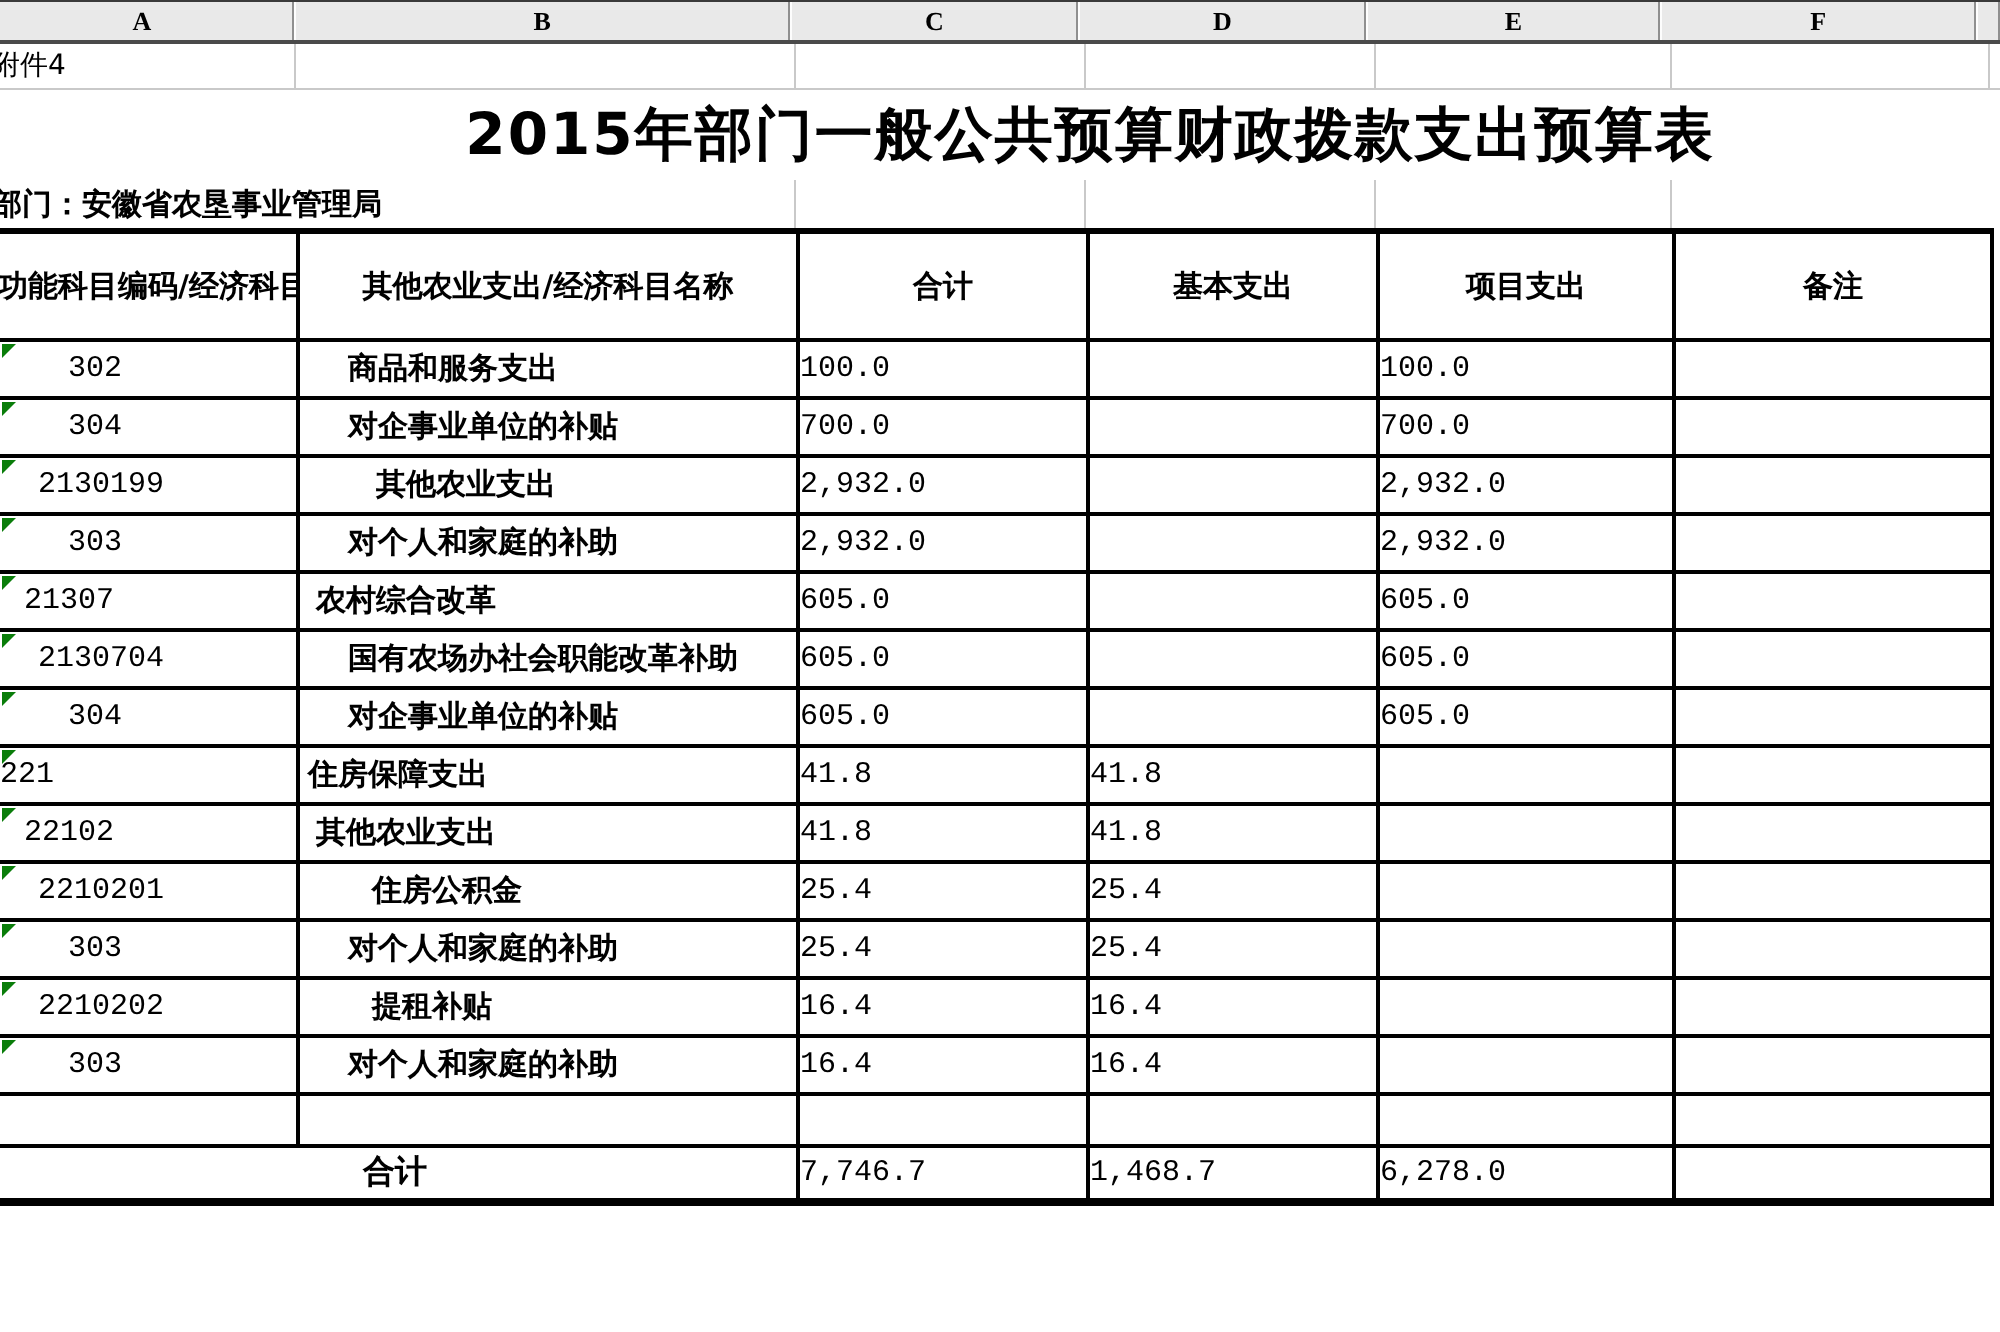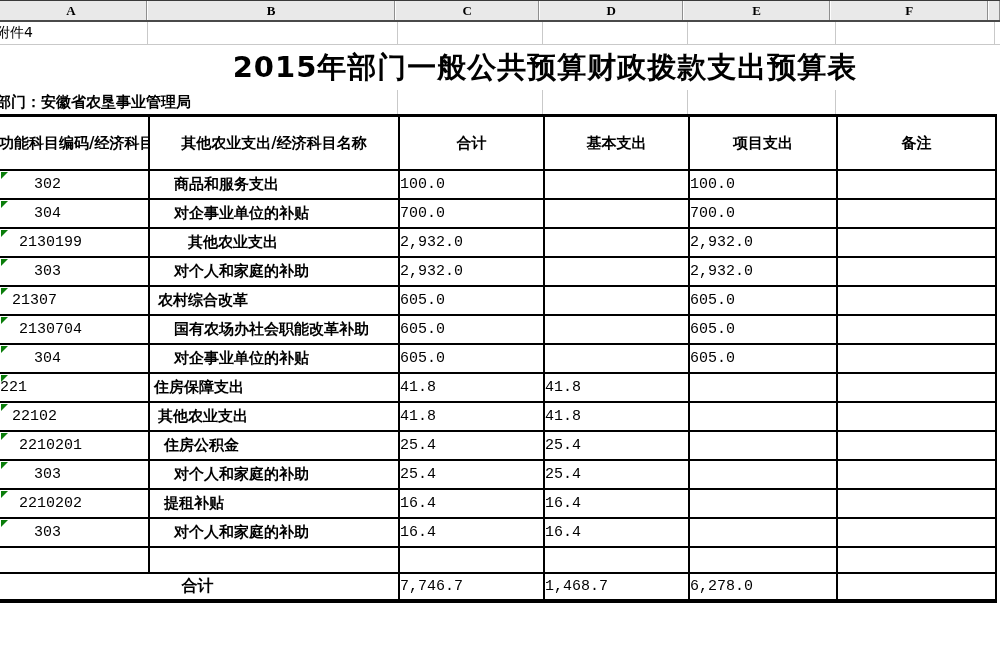--- a/index.html
+++ b/index.html
@@ -66,21 +66,21 @@
     text-align:left; padding-right:5px;
   }
   td.c-note { }
   tr.empty-row td { height:26px; }
   tr.total-row td { height:28px; }
   td.total-label { font-weight:bold; text-align:center; font-size:16px; }
 
   
   .ci0{padding-left:3px}.ci1{padding-left:15px}.ci2{padding-left:22px}.ci3{padding-left:37px}
   
-  .ni0{padding-left:4px}.ni1{padding-left:8px}.ni2{padding-left:14px}.ni3{padding-left:24px}.ni4{padding-left:38px}
+  .ni0{padding-left:4px}.ni1{padding-left:8px}.ni2{padding-left:36px}.ni3{padding-left:24px}.ni4{padding-left:38px}
 
   
   .tri {
     position:absolute; left:4px; top:1px; width:0; height:0;
     border-top:7px solid #0a7d0a; border-right:7px solid transparent;
   }
 </style>
 </head>
 <body>
 

